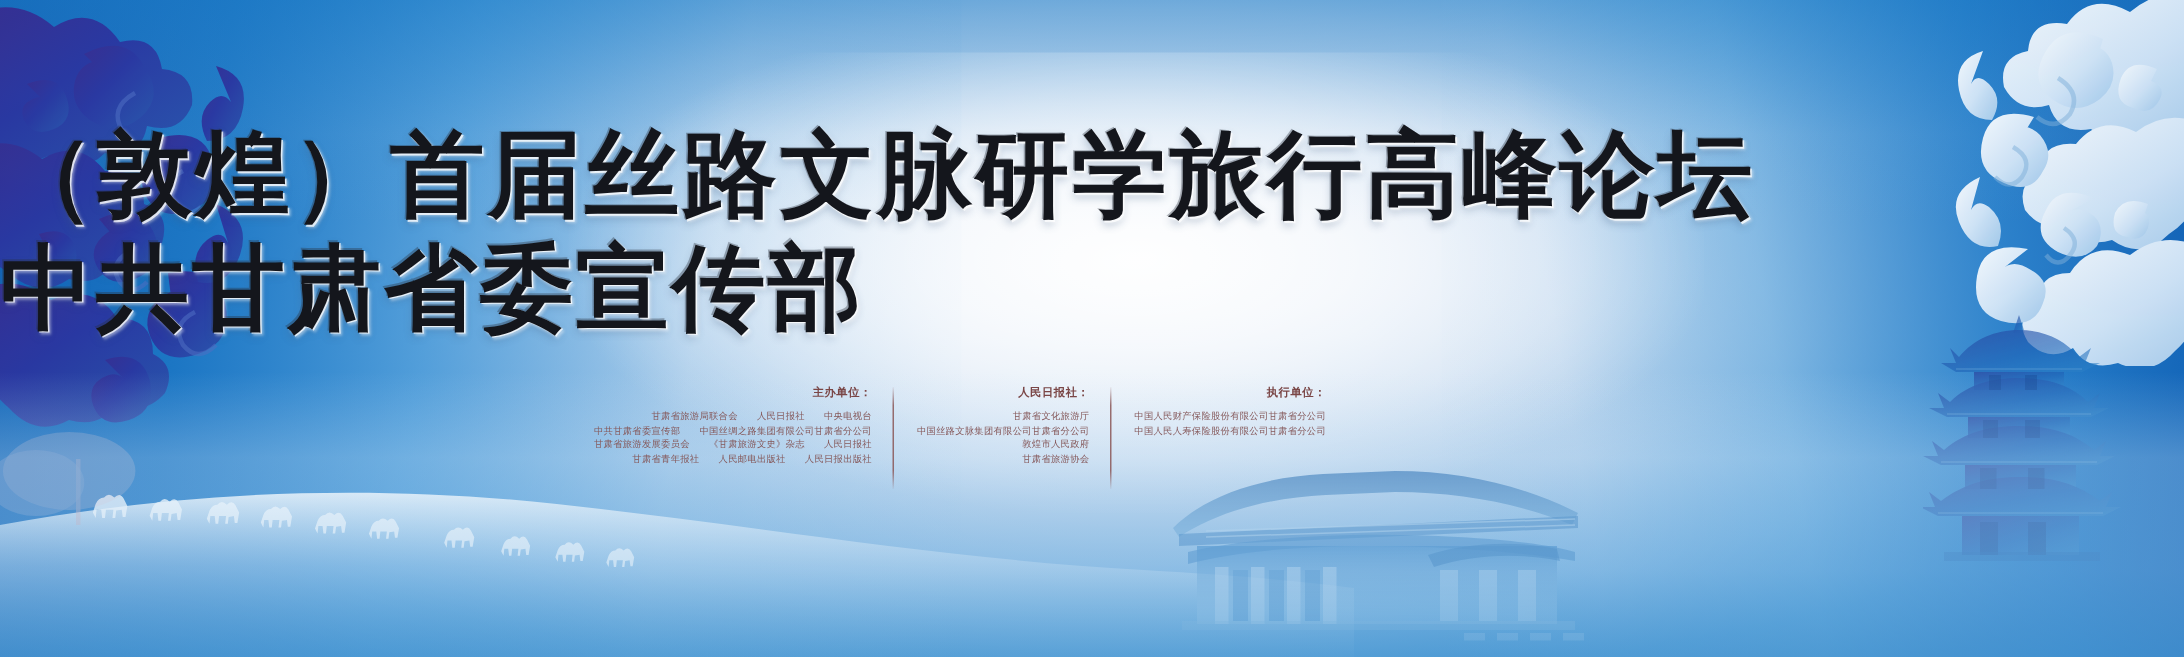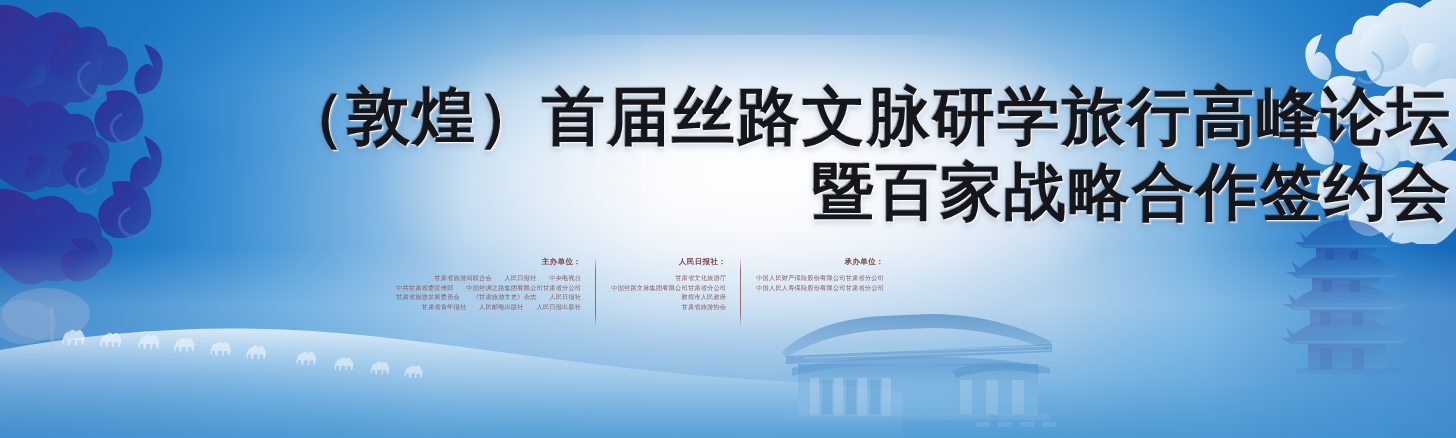--- a/index.html
+++ b/index.html
@@ -58,22 +58,22 @@
   .pagoda{position:absolute;right:42px;bottom:58px;width:132px;height:172px;opacity:.72;}
   .pagoda svg{display:block;width:100%;height:100%;}
 
   .haze{
     position:absolute;left:0;bottom:0;width:100%;height:190px;
     background:linear-gradient(180deg, rgba(222,236,248,0) 0%, rgba(206,228,246,.30) 30%, rgba(150,196,232,.42) 70%, rgba(96,166,216,.55) 100%);
   }
 
   
   .title-block{
-    position:absolute;left:0;right:4px;top:78px;
-    text-align:right;
+    position:absolute;left:0;right:17px;top:78px;
+    text-align:left;
   }
   .title-line{
     font-family:"DejaVu Serif","Liberation Serif",serif;
     font-weight:bold;
     font-size:63px;
     line-height:76px;
     letter-spacing:2px;
     color:#14161c;
     text-shadow:
        1px 1px 0 rgba(255,255,255,.75),
@@ -326,21 +326,21 @@
           <path d="M10,134 L120,134"></path>
       </g>
       <rect x="14" y="160" width="104" height="6" fill="#1b5fae" opacity=".45"></rect>
     </svg>
   </div>
 
   <div class="haze"></div>
 
   <div class="title-block">
     <div class="title-line l1">（敦煌）首届丝路文脉研学旅行高峰论坛</div>
-    <div class="title-line l2">暨百家战略合作签约会</div>
+    <div class="title-line l2">中共甘肃省委宣传部</div>
   </div>
 
   <div class="credits">
 
     <div class="cred-col">
       <div class="cred-head">主办单位：</div>
       <div class="cred-line">甘肃省旅游局联合会　　人民日报社　　中央电视台</div>
       <div class="cred-line">中共甘肃省委宣传部　　中国丝绸之路集团有限公司甘肃省分公司</div>
       <div class="cred-line">甘肃省旅游发展委员会　　《甘肃旅游文史》杂志　　人民日报社</div>
       <div class="cred-line">甘肃省青年报社　　人民邮电出版社　　人民日报出版社</div>
@@ -349,20 +349,20 @@
     <div class="cred-col">
       <div class="cred-head">人民日报社：</div>
       <div class="cred-line">甘肃省文化旅游厅</div>
       <div class="cred-line">中国丝路文脉集团有限公司甘肃省分公司</div>
       <div class="cred-line">敦煌市人民政府</div>
       <div class="cred-line">甘肃省旅游协会</div>
     </div>
 
 
     <div class="cred-col">
-      <div class="cred-head">承办单位：</div>
+      <div class="cred-head">执行单位：</div>
       <div class="cred-line">中国人民财产保险股份有限公司甘肃省分公司</div>
       <div class="cred-line">中国人民人寿保险股份有限公司甘肃省分公司</div>
     </div>
 
   </div>
 
 </div>
 
 </body></html>

